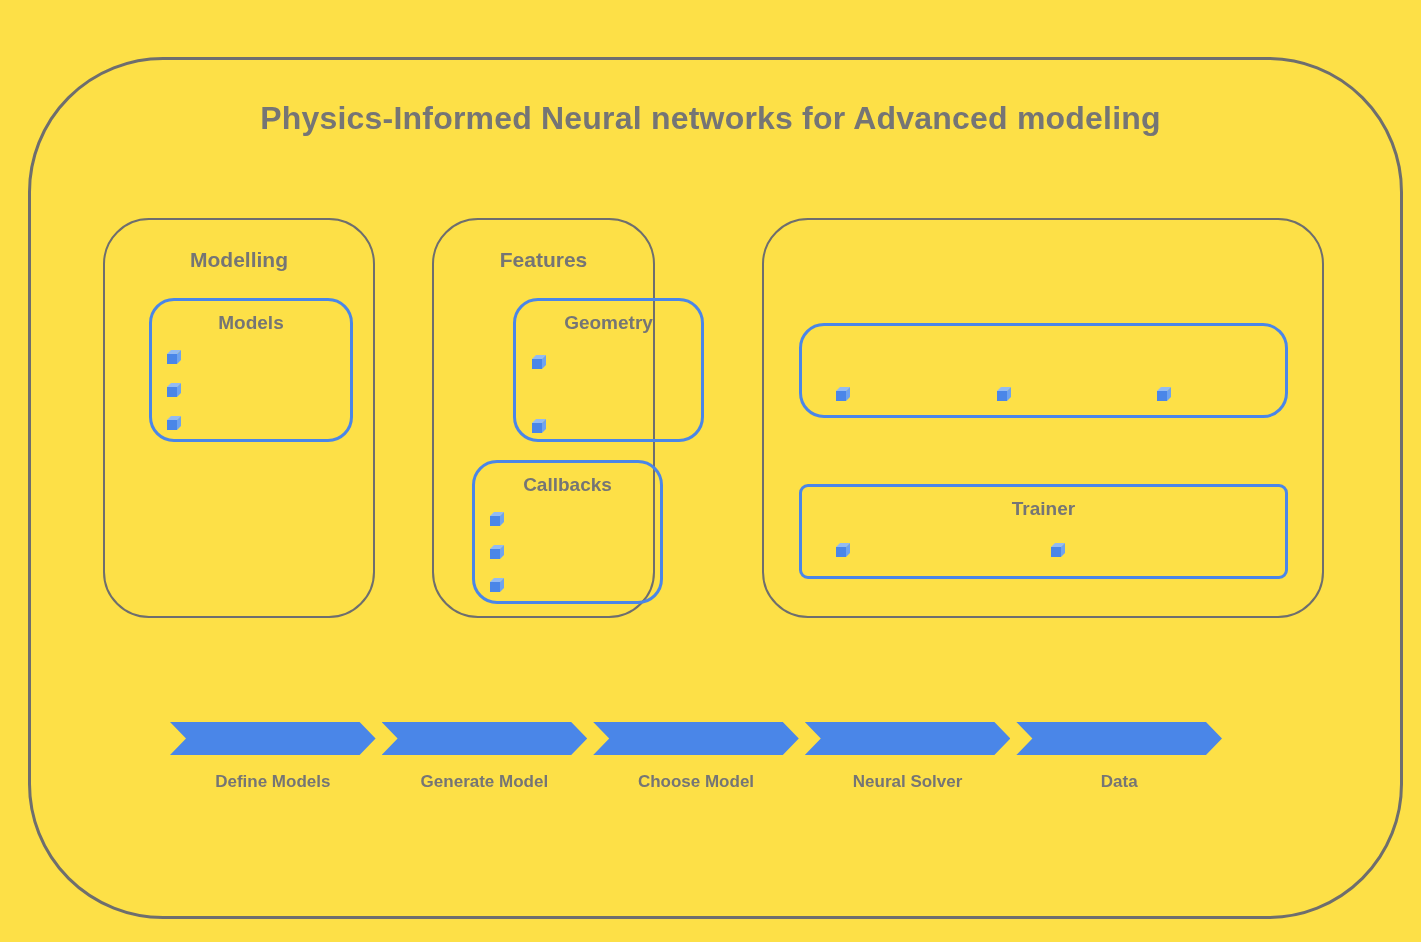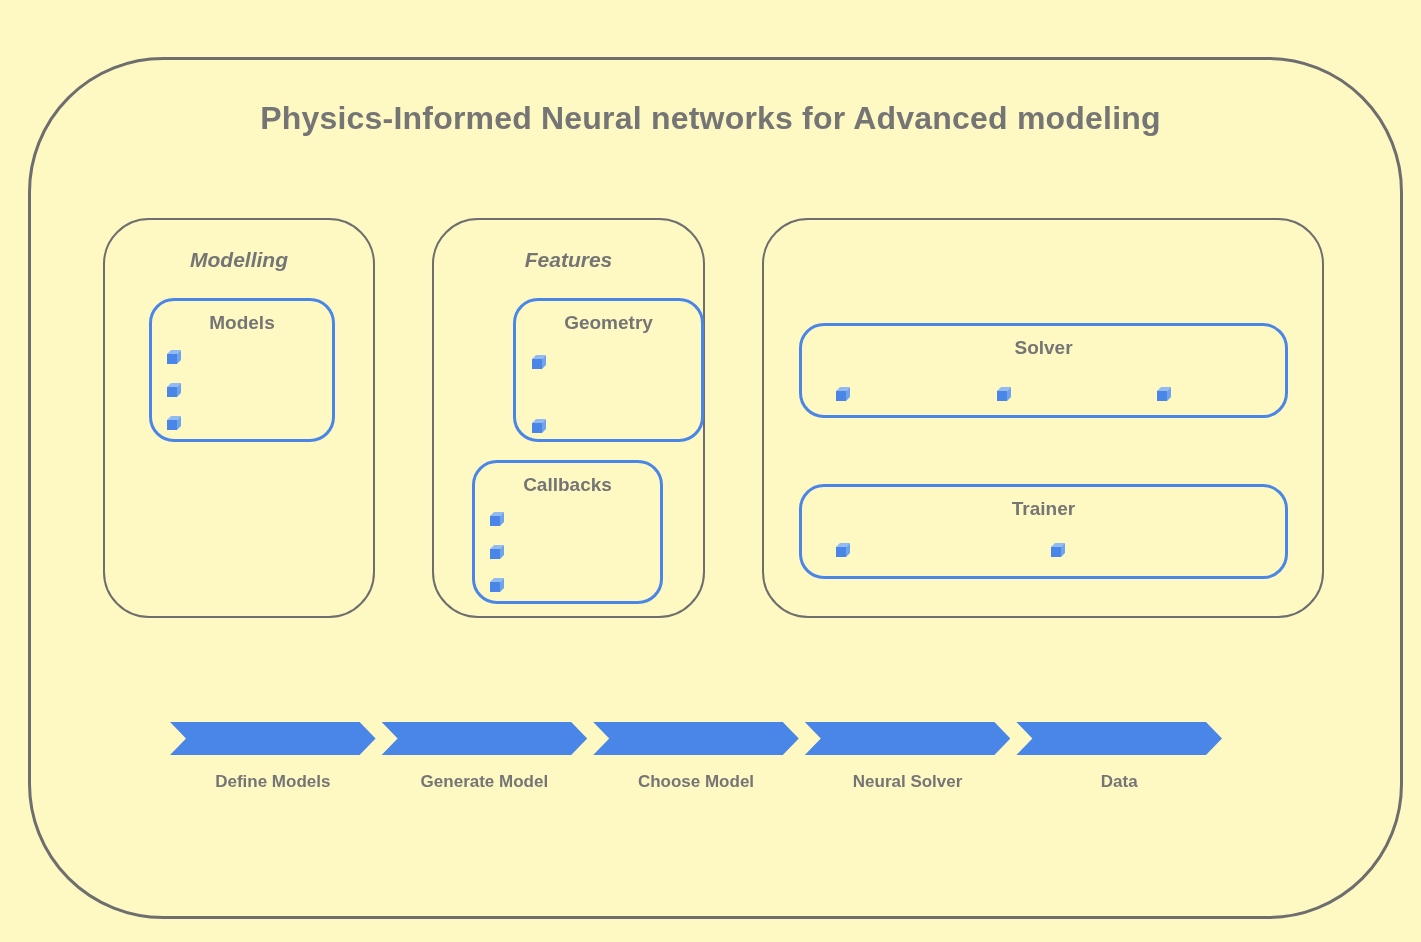--- a/index.html
+++ b/index.html
@@ -1,53 +1,53 @@
 <!DOCTYPE html>
 <html><head>
 <meta charset="utf-8">
 <style>
   html,body{margin:0;padding:0;background:#000;}
   .canvas{
-    position:relative;width:1421px;height:942px;background:#fef9c3;overflow:hidden;
+    position:relative;width:1421px;height:942px;background:#fde047;overflow:hidden;
     font-family:"Liberation Sans", sans-serif;
   }
   .outer-frame{
     position:absolute;left:28px;top:57px;width:1375px;height:862px;
     box-sizing:border-box;border:3px solid #6e6e6e;border-radius:135px;
   }
   .diagram-title{
     position:absolute;left:0;top:100px;width:100%;
     text-align:center;font-size:32px;font-weight:bold;color:#757575;letter-spacing:0.2px;
   }
   .section{
     position:absolute;top:218px;height:400px;box-sizing:border-box;
     border:2.5px solid #6e6e6e;border-radius:46px;
   }
   .section-title{
     position:absolute;left:0;top:28px;width:100%;text-align:center;
-    font-size:21px;font-weight:bold;color:#757575;font-style:italic;
+    font-size:21px;font-weight:bold;color:#757575;
   }
   #section-modelling{left:103px;width:272px;}
-  #section-features{left:432px;width:273px;}
+  #section-features{left:432px;width:223px;}
   #section-optimization{left:762px;width:562px;}
   .group{
     position:absolute;box-sizing:border-box;
     border:3px solid #4a86e8;border-radius:25px;
   }
   .group-title{
     position:absolute;left:0;top:11px;width:100%;text-align:center;
     font-size:19px;font-weight:bold;color:#757575;
   }
   
-  #group-models   {left:44px;top:78px;width:186px;height:144px;}
+  #group-models   {left:44px;top:78px;width:204px;height:144px;}
   #group-problems {left:44px;top:240px;width:186px;height:144px;}
   #group-geometry {left:38px;top:78px;width:191px;height:144px;margin-left:41px;}
   #group-callbacks{left:38px;top:240px;width:191px;height:144px;padding-left:12px;}
   #group-solver   {left:35px;top:103px;width:489px;height:95px;}
-  #group-trainer  {left:35px;top:264px;width:489px;height:95px;}
+  #group-trainer  {left:35px;top:264px;width:489px;height:95px;border-radius:9px;}
   
   .cube-stack{position:absolute;display:flex;}
   .stack-v3{left:13px;top:48px;flex-direction:column;gap:16px;}
   .stack-v2{left:14px;top:53px;flex-direction:column;gap:47px;}
   .stack-h3{left:32px;top:60px;width:338px;flex-direction:row;justify-content:space-between;}
   .stack-h2{left:32px;top:55px;width:232px;flex-direction:row;justify-content:space-between;}
   .cube{display:block;}
   
   .pipeline-arrows{
     position:absolute;left:170px;top:722px;width:1052px;height:33px;
@@ -137,21 +137,20 @@
     <polygon points="2,5 6,1 16,1 12,5" fill="#93bbf3"></polygon>
     <polygon points="12,5 16,1 16,11 12,15" fill="#6fa3ee"></polygon>
     <rect x="2" y="5" width="10" height="10" fill="#4a86e8"></rect>
   </svg>
 </div>
     </div>
   </div>
 
   <div class="section" id="section-optimization">
     <div class="group" id="group-solver">
-      <div class="group-title">Solver</div>
       <div class="cube-stack stack-h3">
   <svg class="cube" width="17" height="17" viewBox="0 0 17 17" aria-hidden="true">
     <polygon points="2,5 6,1 16,1 12,5" fill="#93bbf3"></polygon>
     <polygon points="12,5 16,1 16,11 12,15" fill="#6fa3ee"></polygon>
     <rect x="2" y="5" width="10" height="10" fill="#4a86e8"></rect>
   </svg>
 
   <svg class="cube" width="17" height="17" viewBox="0 0 17 17" aria-hidden="true">
     <polygon points="2,5 6,1 16,1 12,5" fill="#93bbf3"></polygon>
     <polygon points="12,5 16,1 16,11 12,15" fill="#6fa3ee"></polygon>

